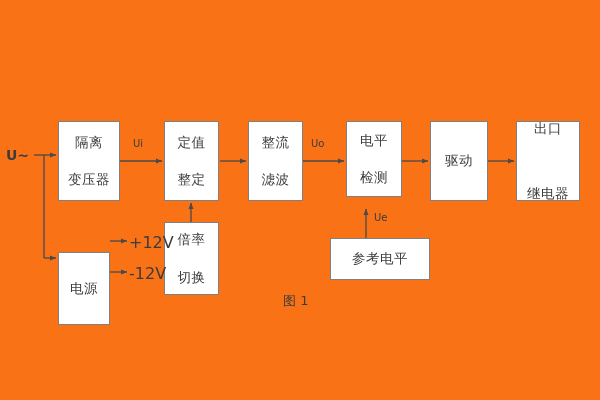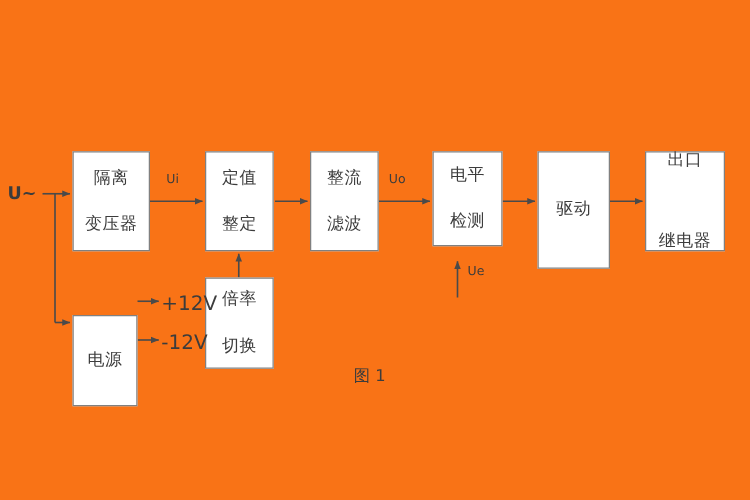--- a/index.html
+++ b/index.html
@@ -146,38 +146,41 @@
   <div class="block" style="left:248px; top:121px; width:55px; height:80px;text-align:right;">
     <span class="line">整流</span>
     <span class="line">滤波</span>
   </div>
 
   <div class="block" style="left:346px; top:121px; width:56px; height:76px;">
     <span class="line">电平</span>
     <span class="line">检测</span>
   </div>
 
-  <div class="block single" style="left:430px; top:121px; width:58px; height:94px;">
+  <div class="block single" style="left:430px; top:121px; width:58px; height:80px;">
     <span class="line">驱动</span>
   </div>
 
   <div class="block" style="left:516px; top:121px; width:64px; height:80px;gap:28px;">
     <span class="line">出口</span>
     <span class="line">继电器</span>
   </div>
 
   <div class="block single" style="left:58px; top:222px; width:52px; height:73px;margin-top:30px;">
     <span class="line">电源</span>
   </div>
 
   <div class="block" style="left:164px; top:222px; width:55px; height:73px;">
     <span class="line">倍率</span>
     <span class="line">切换</span>
   </div>
 
+  <div class="block single" style="left:330px; top:238px; width:100px; height:42px;">
+    <span class="line">参考电平</span>
+  </div>
 
   <div class="label bold" style="left:6px; top:147px;">U~</div>
 
   <div class="label" style="left:133px; top:138px;">Ui</div>
 
   <div class="label" style="left:311px; top:138px;">Uo</div>
 
   <div class="label" style="left:374px; top:212px;">Ue</div>
 
   <div class="rail-label" style="left:129px; top:233px;">+12V</div>

